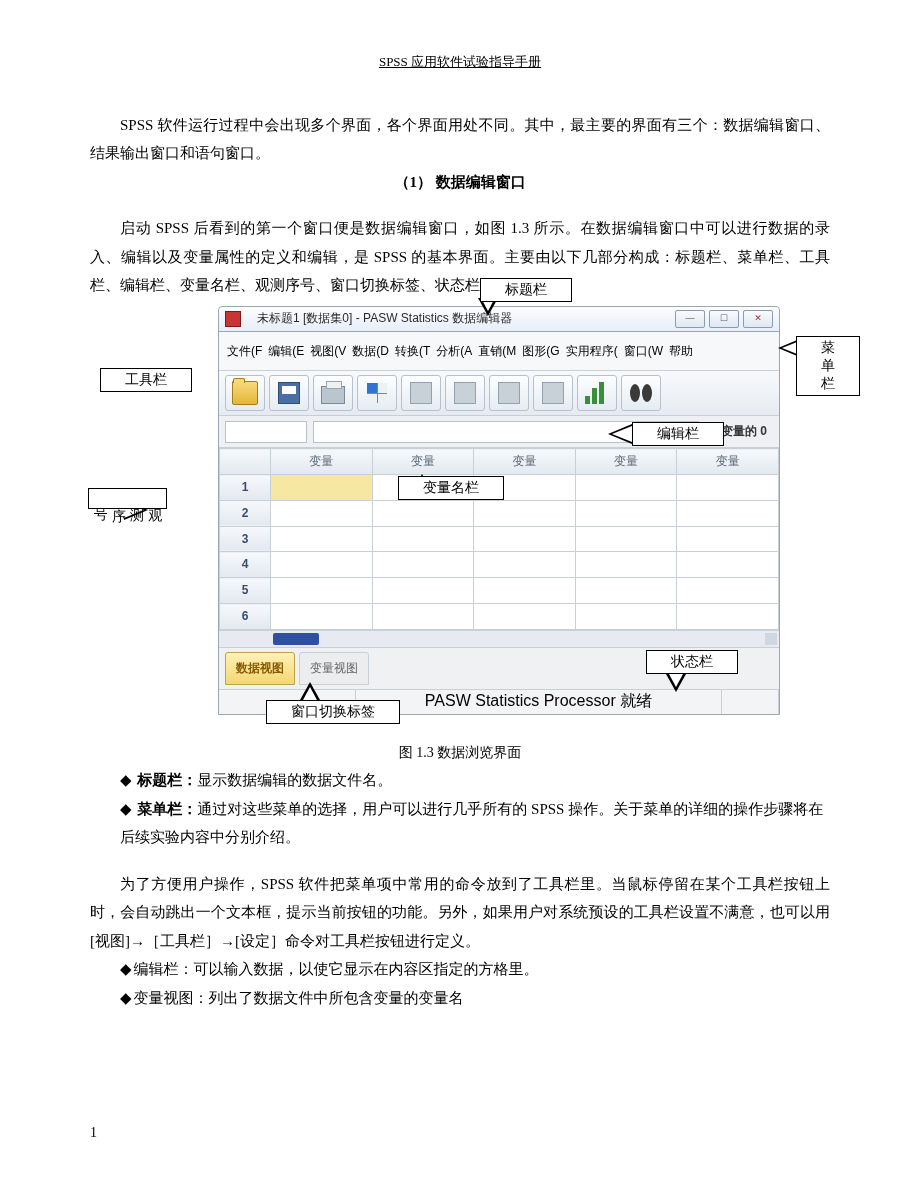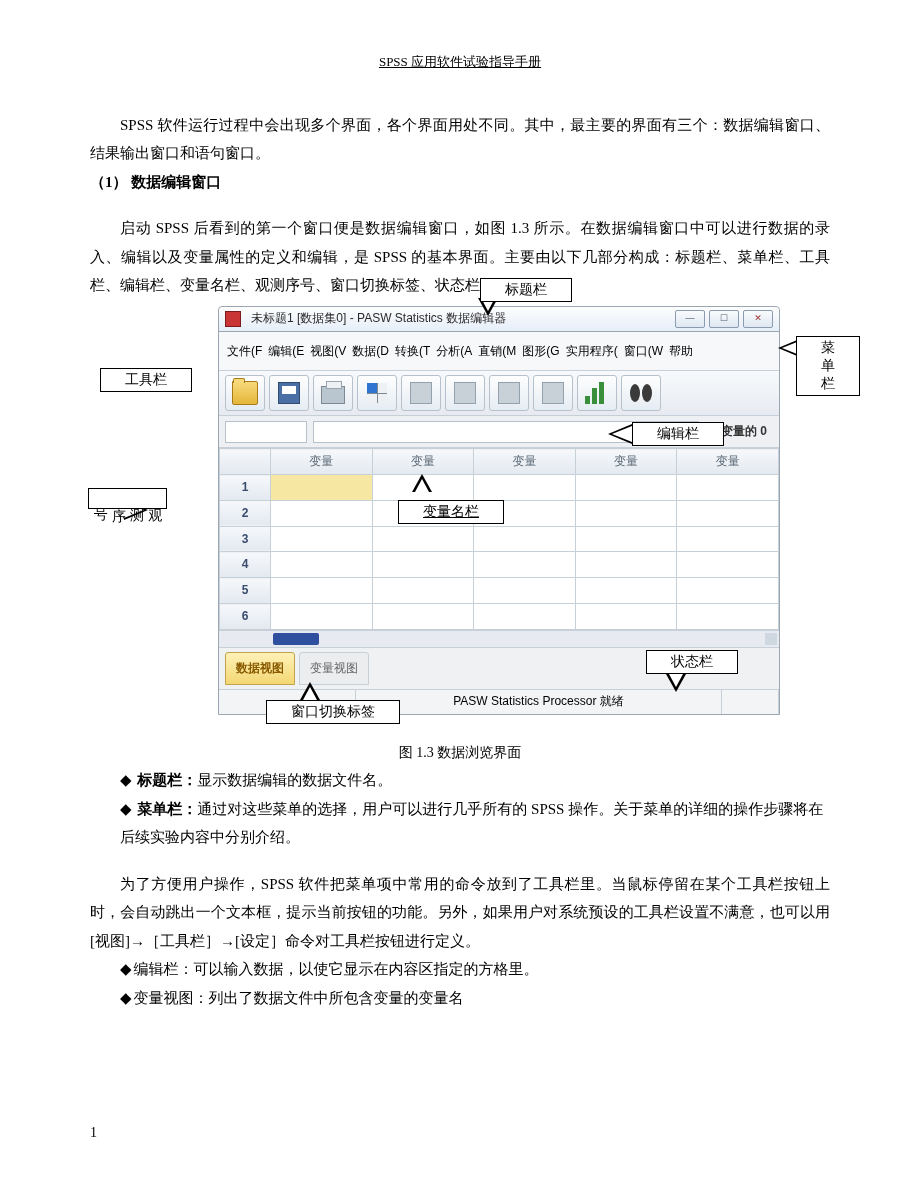--- a/index.html
+++ b/index.html
@@ -22,21 +22,21 @@
     text-align: center;
     font-size: 13px;
     margin-bottom: 36px;
     text-decoration: underline;
   }
   .body-text {
     text-align: justify;
     text-indent: 2em;
     margin-top: 18px;
   }
-  .section-head { font-weight: bold; }
+  .section-head { font-weight: bold; text-align: center; }
   .bullets { margin: 0 0 0 2em; }
   .bullets .bullet-item::before {
     content: "◆ ";
     display: inline-block;
     margin-right: 2px;
   }
   .bullets .bullet-item strong { font-weight: bold; }
   .caption { text-align: center; margin-top: 4px; font-size: 14px; }
   .page-num { position: absolute; left: 90px; bottom: 44px; font-size: 14px; }
 
@@ -70,21 +70,21 @@
     font-size: 12px;
   }
   .titlebar {
     background: linear-gradient(#fdfdfd, #e6eef9);
     border-bottom: 1px solid #9aa6b1;
     border-radius: 4px 4px 0 0;
     height: 24px;
     display: flex;
     align-items: center;
     padding: 0 6px;
-    gap: 10px;
+    gap: 16px;
   }
   .app-icon { width: 14px; height: 14px; background: #c93434; border: 1px solid #7a1a1a; }
   .titlebar-text { flex: 1; color: #2b2b2b; }
   .win-btns { display:flex; gap:4px; }
   .win-btn {
     width: 28px; height: 16px; border: 1px solid #8b9cb0; border-radius: 2px;
     background: linear-gradient(#f9fbfd,#dfe7f1); font-size: 9px; line-height: 14px; text-align:center; color:#546070;
   }
   .win-btn.close { color:#9a3434; }
 
@@ -153,21 +153,21 @@
   .sheet td.sel { background:#f6e7a3; }
   .sheet .corner { width:48px; }
   .sheet-hscroll{height:16px;background:#e7ebf1;border-top:1px solid #c7d0d9;position:relative;}
   .sheet-hscroll::before{content:"";position:absolute;left:54px;width:46px;top:2px;bottom:2px;background:#2f4f9f;border-radius:2px;}
   .sheet-hscroll::after{content:"";position:absolute;right:2px;top:2px;bottom:2px;width:12px;background:#cfd7e0;}
 
   .viewtabs{display:flex;align-items:center;padding:4px 6px;background:#f0f1f3;border-top:1px solid #c7d0d9;gap:4px;}
   .vtab{padding:4px 10px;border:1px solid #c0a24a;background:linear-gradient(#fff1b8,#f3d773);font-weight:bold;color:#8a5a00;border-radius:3px 3px 0 0;}
   .vtab.inactive{background:#ecedef;border-color:#c7cfd7;color:#666;font-weight:normal;}
 
-  .statusbar{display:flex;align-items:center;background:#f3f4f6;border-top:1px solid #c7d0d9;height:24px;font-size:12px;}
+  .statusbar{display:flex;align-items:center;background:#f3f4f6;border-top:1px solid #c7d0d9;height:24px;font-size:16px;}
   .statusbar .seg{border-right:1px solid #c7d0d9;padding:0 8px;height:100%;display:flex;align-items:center;}
   .statusbar .seg.wide{flex:1;justify-content:center;}
 
   
   .ptr {
     position:absolute;
     width:0;height:0;
     z-index:9;
   }
   .ptr.right { border-top:10px solid transparent;border-bottom:10px solid transparent;border-left:24px solid #000; }
@@ -205,21 +205,21 @@
 
       <div class="callout" style="left:30px;top:62px;">工具栏</div>
       <div class="ptr right" style="left:92px;top:66px;"></div>
 
       <div class="callout vertical" style="left:18px;top:182px;">观测序号</div>
       <div class="ptr right" style="left:54px;top:194px;"></div>
 
       <div class="callout" style="left:562px;top:116px;">编辑栏</div>
       <div class="ptr left" style="left:538px;top:118px;"></div>
 
-      <div class="callout" style="left:328px;top:194px;text-decoration:underline;">变量名栏</div>
+      <div class="callout" style="left:328px;top:170px;">变量名栏</div>
       <div class="ptr up" style="left:342px;top:168px;"></div>
 
       <div class="callout" style="left:576px;top:344px;">状态栏</div>
       <div class="ptr down" style="left:596px;top:368px;"></div>
 
       <div class="callout" style="left:196px;top:394px;">窗口切换标签</div>
       <div class="ptr up" style="left:230px;top:376px;"></div>
 
       <div class="spss-window">
         <div class="titlebar">

